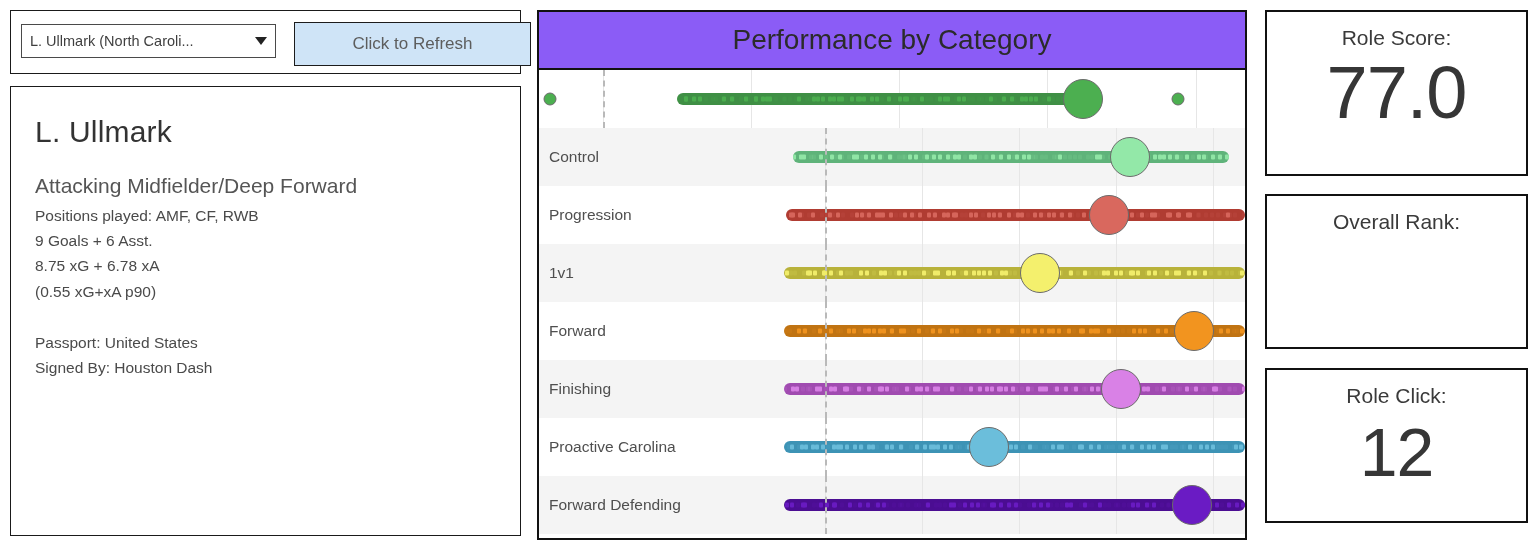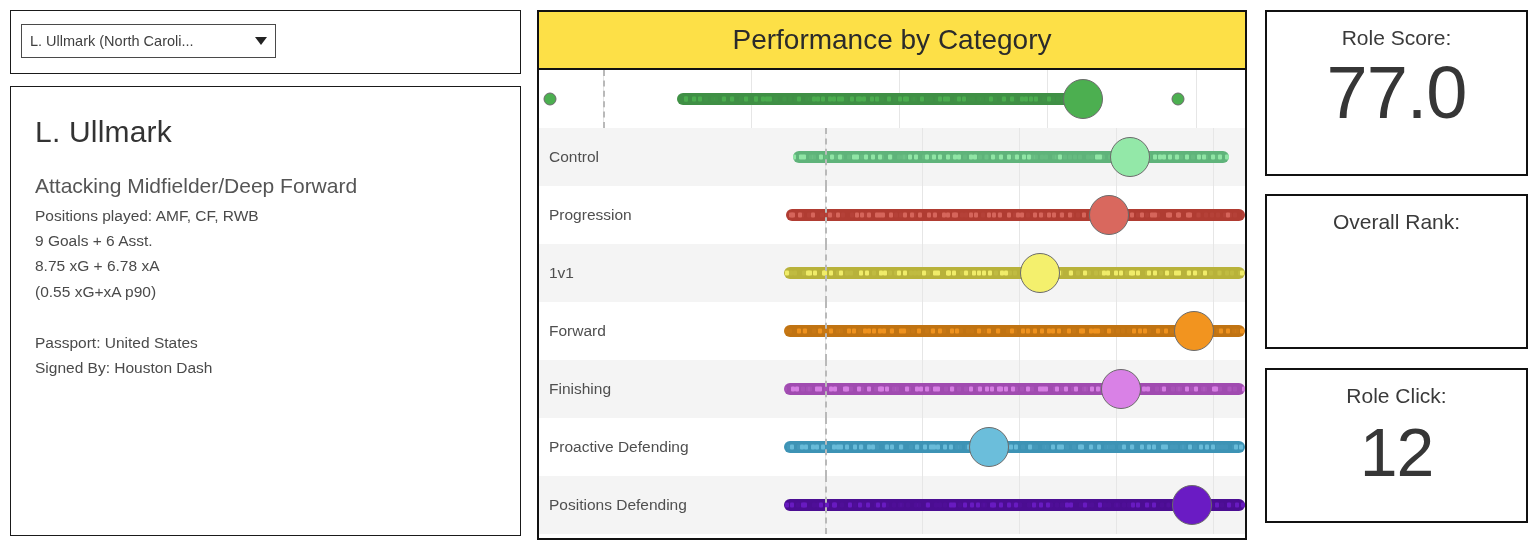--- a/index.html
+++ b/index.html
@@ -50,21 +50,21 @@
   }
   .team-name{font-size:20px;font-weight:700;color:#2e2e2e;margin-bottom:3px;line-height:1.25;}
   .role-line{font-size:21px;font-weight:400;color:#555;margin-bottom:4px;line-height:1.25;}
   .stat-line{font-size:15.5px;color:#4a4a4a;line-height:1.62;}
   .spacer-line{height:26px;}
 
   
   .chart-col{position:absolute;left:537px;top:10px;width:710px;height:530px;}
   .chart-title-box{
     width:710px;height:60px;border:2px solid #111;box-sizing:border-box;
-    background:#fde047;display:flex;align-items:center;justify-content:center;
+    background:#8b5cf6;display:flex;align-items:center;justify-content:center;
   }
   .chart-title{font-size:28px;font-weight:400;color:#2b2b2b;}
   .chart-body{
     position:relative;width:710px;height:470px;
     border-left:2px solid #111;border-right:2px solid #111;border-bottom:2px solid #111;
     box-sizing:border-box;background:#fff;overflow:hidden;
   }
   .rows{position:relative;width:100%;height:100%;}
   .row{
     position:relative;height:58px;display:flex;align-items:center;
@@ -123,20 +123,21 @@
 
 <div class="app">
 
   <div class="left-col">
 
     <div class="controls-panel">
       <div class="player-select">
         <span class="sel-text">L. Ullmark (North Caroli...</span>
         <span class="caret"></span>
       </div>
+      <div class="refresh-btn">Click to Refresh</div>
     </div>
 
     <div class="info-panel">
       <div class="player-name">L. Ullmark</div>
       <div class="role-line">Attacking Midfielder/Deep Forward</div>
       <div class="stat-line">Positions played: AMF, CF, RWB</div>
       <div class="stat-line">9 Goals + 6 Asst.</div>
       <div class="stat-line">8.75 xG + 6.78 xA</div>
       <div class="stat-line">(0.55 xG+xA p90)</div>
       <div class="spacer-line"></div>
@@ -794,21 +795,21 @@
                   <span style="position: absolute; top: 50%; transform: translate(-50%, -50%); width: 4px; height: 5px; border-radius: 1px; left: 96.4535%; background: rgb(217, 129, 230); opacity: 0.15;"></span>
                   <span style="position: absolute; top: 50%; transform: translate(-50%, -50%); width: 4px; height: 5px; border-radius: 1px; left: 96.7867%; background: rgb(217, 129, 230); opacity: 0.15;"></span>
                   <span style="position: absolute; top: 50%; transform: translate(-50%, -50%); width: 4px; height: 5px; border-radius: 1px; left: 97.8845%; background: rgb(217, 129, 230); opacity: 0.15;"></span>
                   <span style="position: absolute; top: 50%; transform: translate(-50%, -50%); width: 4px; height: 5px; border-radius: 1px; left: 99.8454%; background: rgb(217, 129, 230); opacity: 1;"></span>
                 </div>
               </div>
               <div class="marker" style="left: 73%; background: rgb(217, 129, 230);"></div>
             </div>
           </div>
           <div class="row">
-            <div class="row-label">Proactive Defending</div>
+            <div class="row-label">Proactive Carolina</div>
             <div class="plot">
               <div class="gridlines">
                 <i style="left: 9%;"></i>
                 <i style="left: 30%;"></i>
                 <i style="left: 51%;"></i>
                 <i style="left: 72%;"></i>
                 <i style="left: 93%;"></i>
               </div>
               <div class="refline" style="left: 9%;"></div>
               <div class="strip" style="left: 0%; width: 100%; background: rgb(61, 147, 181);">
@@ -902,21 +903,21 @@
                   <span style="position: absolute; top: 50%; transform: translate(-50%, -50%); width: 4px; height: 5px; border-radius: 1px; left: 95.8681%; background: rgb(107, 190, 219); opacity: 0.15;"></span>
                   <span style="position: absolute; top: 50%; transform: translate(-50%, -50%); width: 4px; height: 5px; border-radius: 1px; left: 97.6609%; background: rgb(107, 190, 219); opacity: 0.15;"></span>
                   <span style="position: absolute; top: 50%; transform: translate(-50%, -50%); width: 4px; height: 5px; border-radius: 1px; left: 98.0136%; background: rgb(107, 190, 219); opacity: 1;"></span>
                   <span style="position: absolute; top: 50%; transform: translate(-50%, -50%); width: 4px; height: 5px; border-radius: 1px; left: 99.0336%; background: rgb(107, 190, 219); opacity: 1;"></span>
                 </div>
               </div>
               <div class="marker" style="left: 44.5%; background: rgb(107, 190, 219);"></div>
             </div>
           </div>
           <div class="row alt">
-            <div class="row-label">Positions Defending</div>
+            <div class="row-label">Forward Defending</div>
             <div class="plot">
               <div class="gridlines">
                 <i style="left: 9%;"></i>
                 <i style="left: 30%;"></i>
                 <i style="left: 51%;"></i>
                 <i style="left: 72%;"></i>
                 <i style="left: 93%;"></i>
               </div>
               <div class="refline" style="left: 9%;"></div>
               <div class="strip" style="left: 0%; width: 100%; background: rgb(75, 13, 146);">

